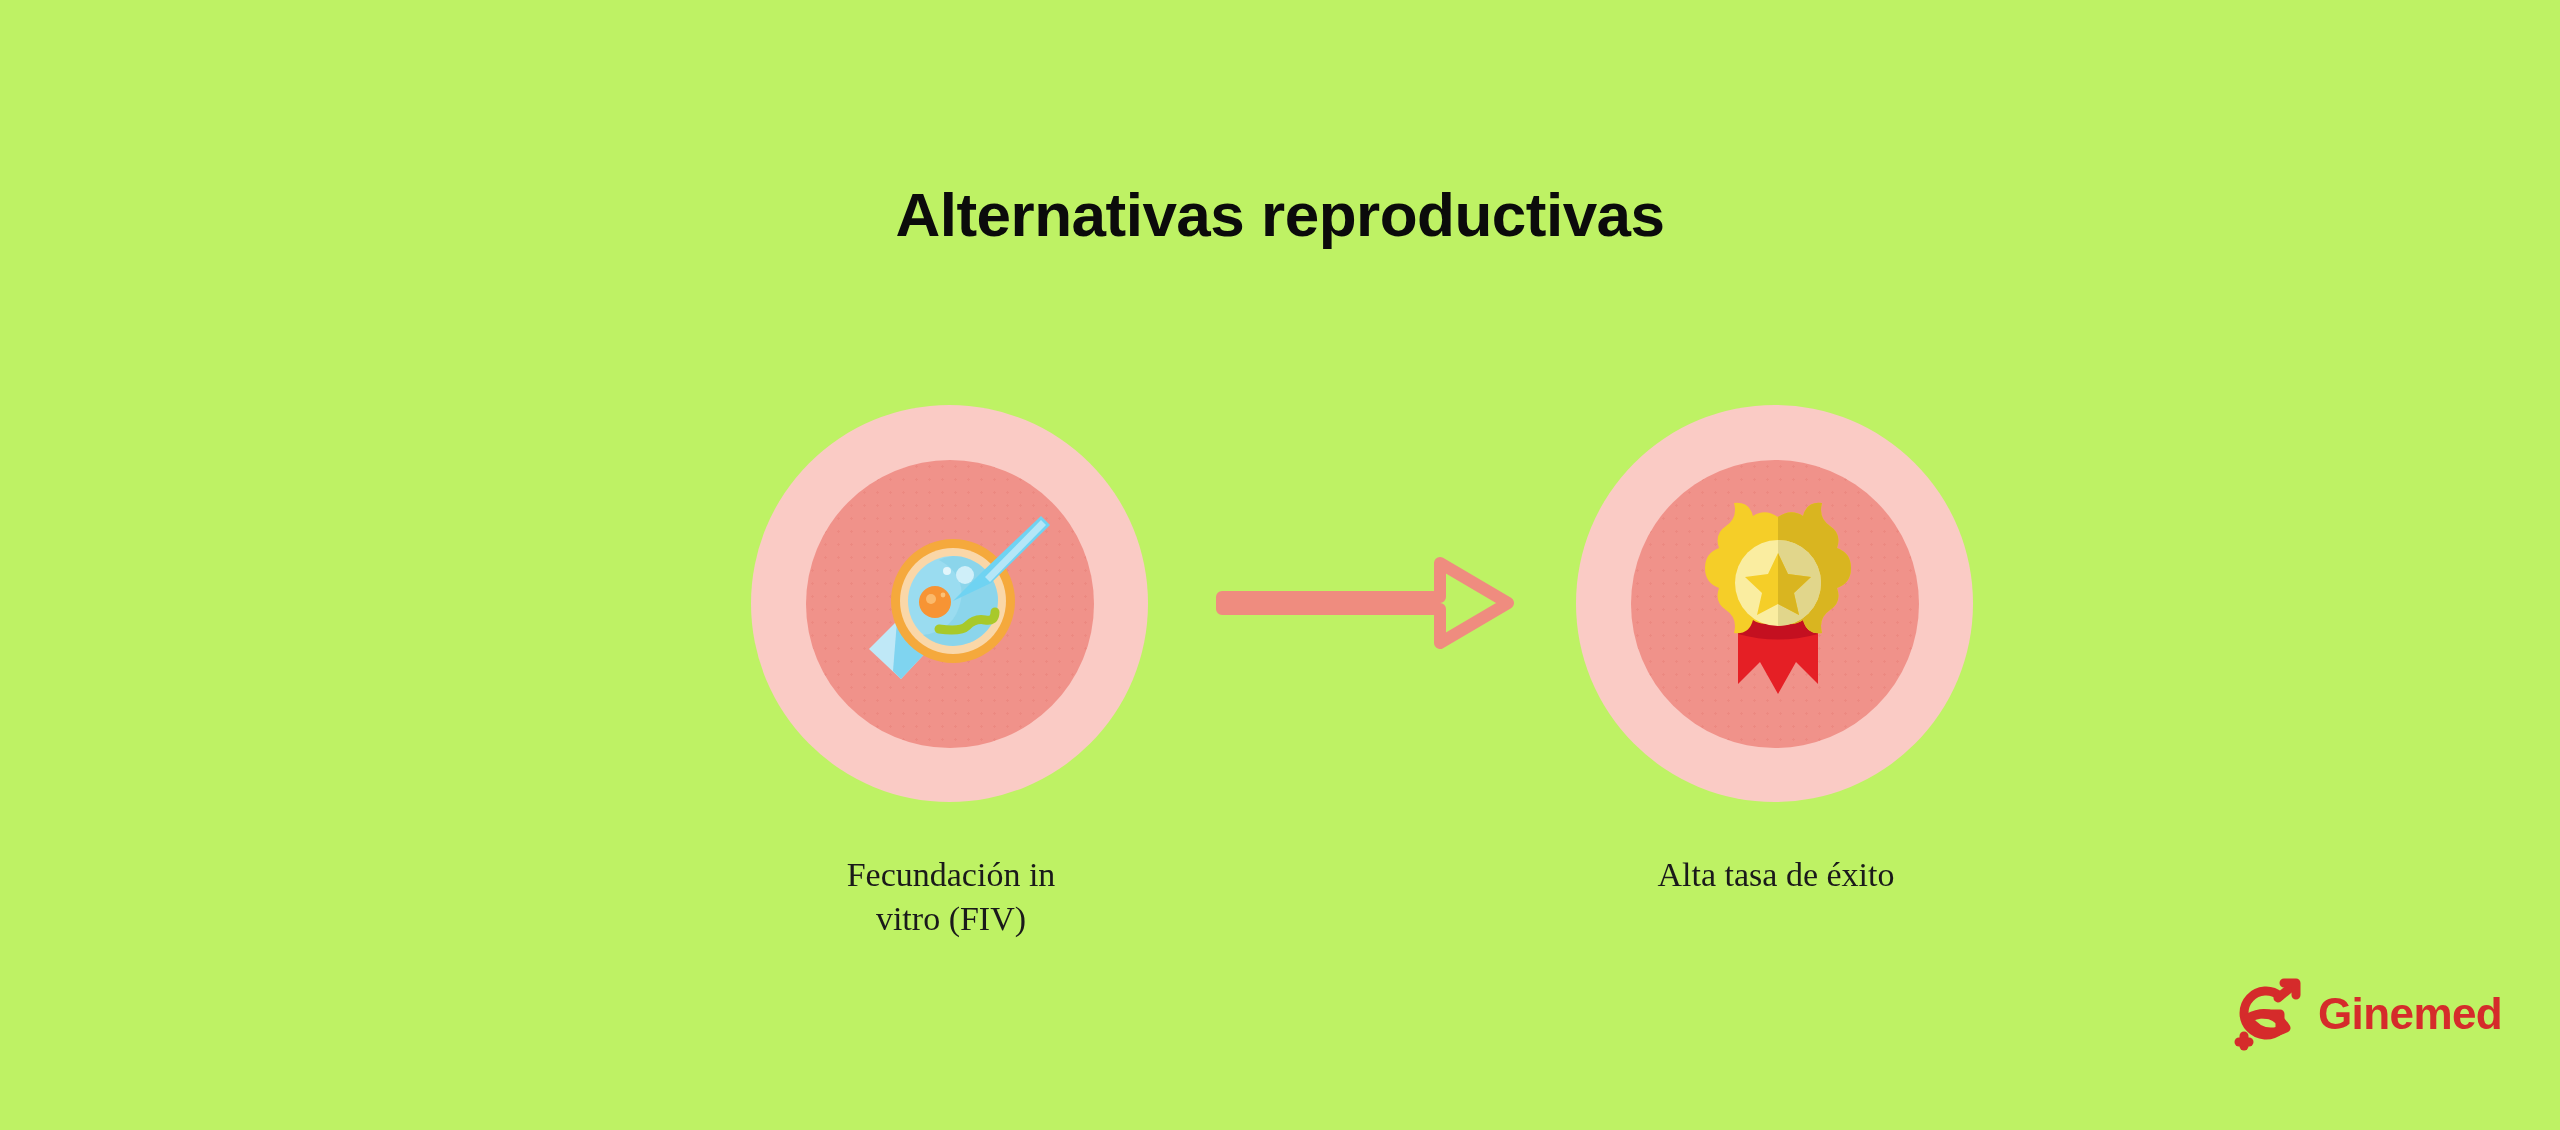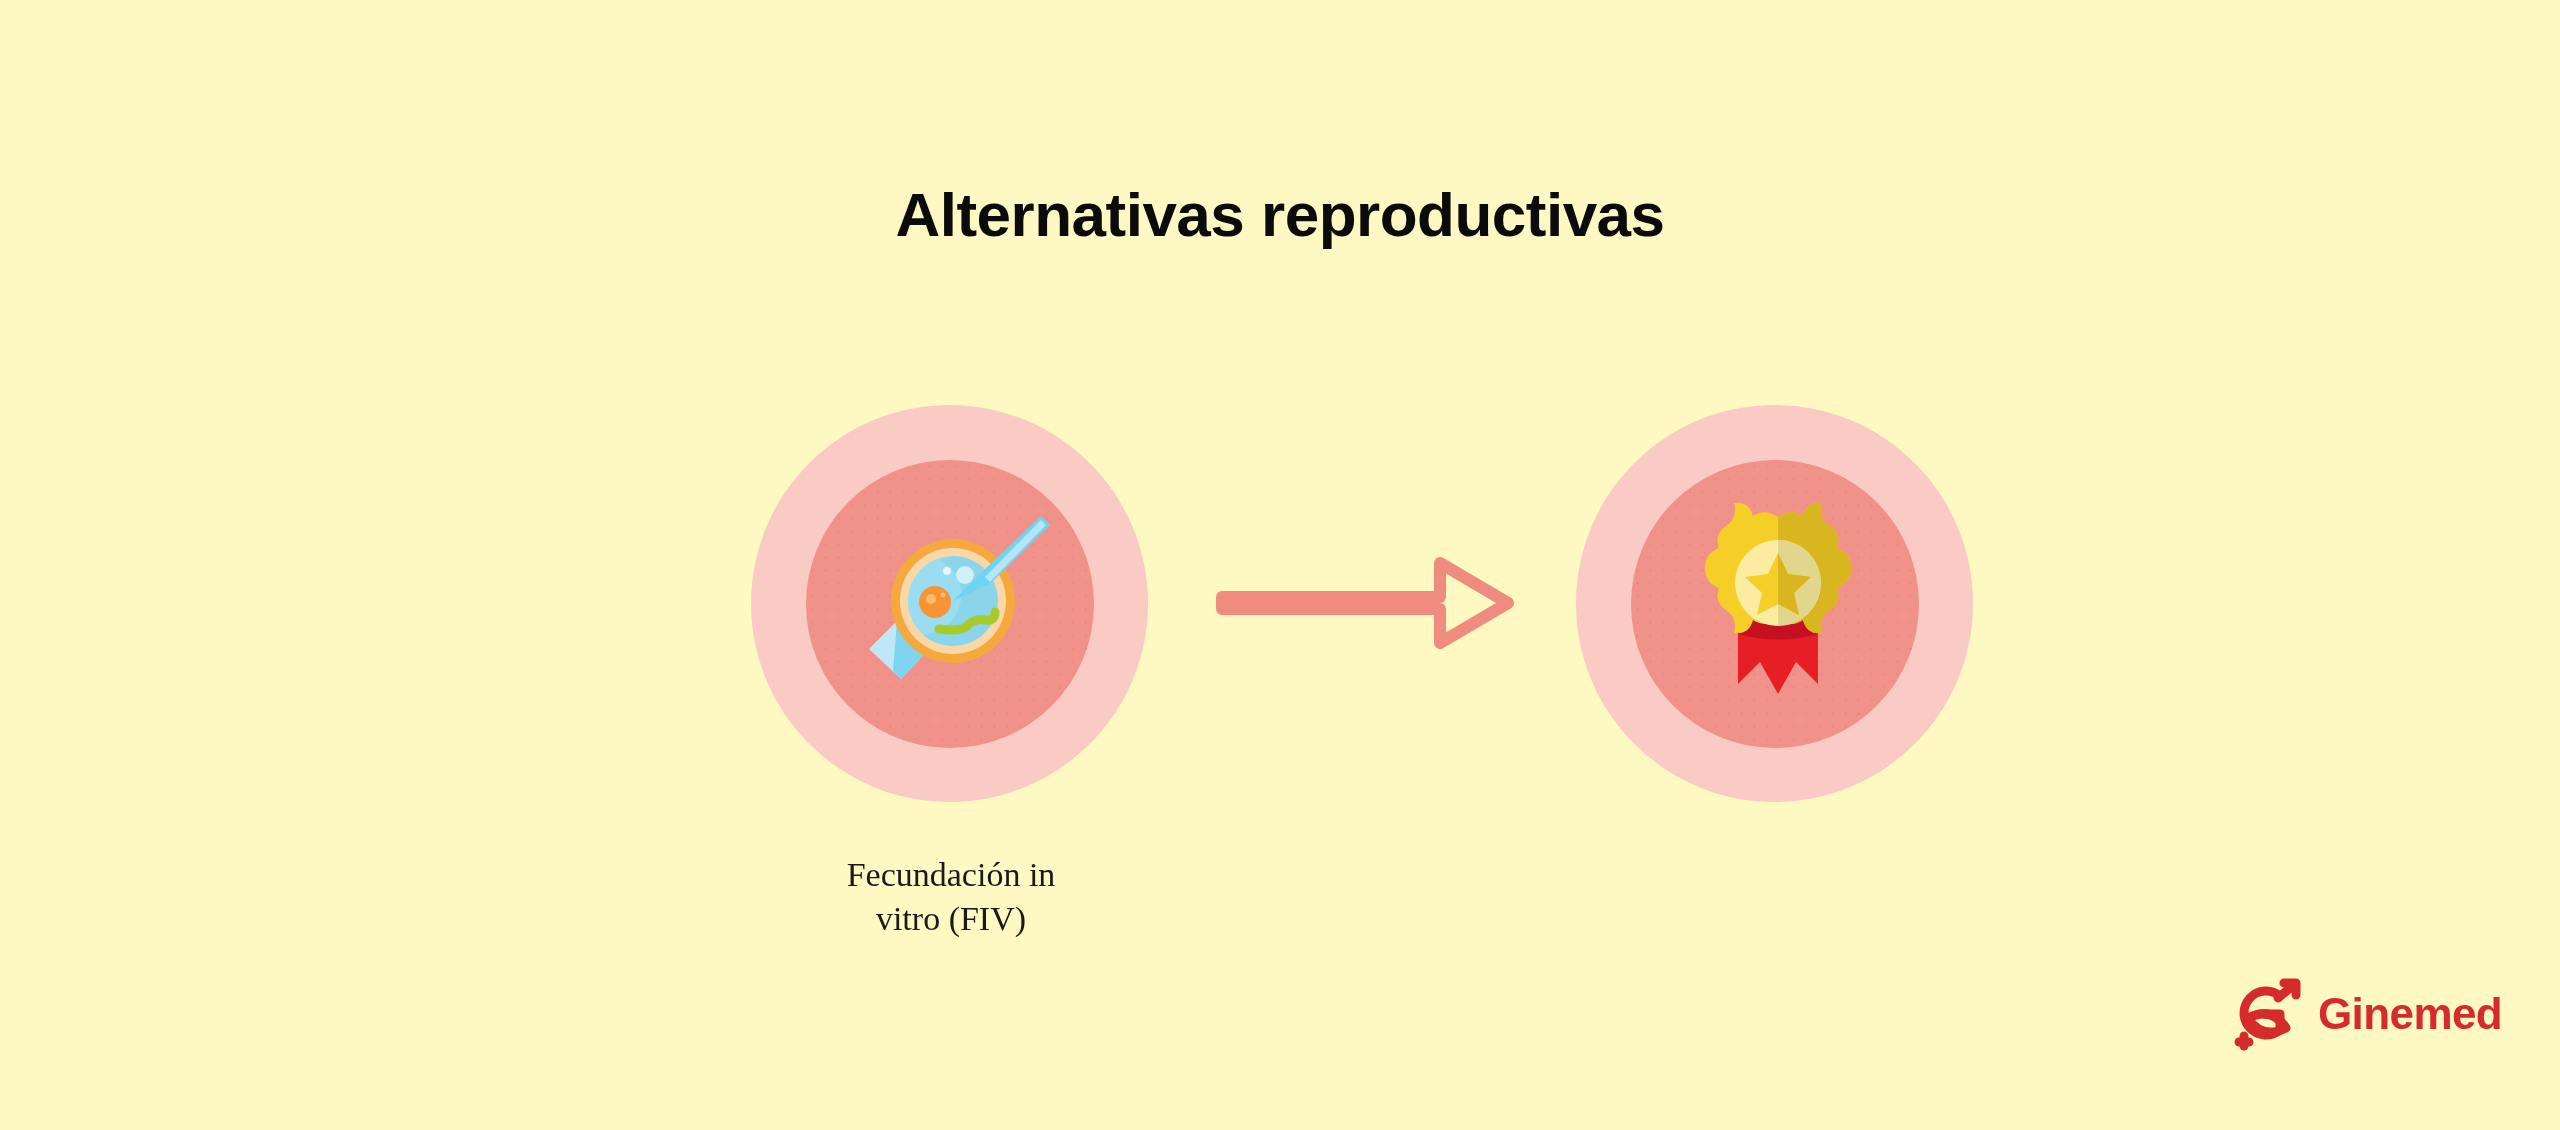--- a/index.html
+++ b/index.html
@@ -12,21 +12,21 @@
     height: 1130px;
     background: #FDEEEC;
     font-family: "Liberation Sans", sans-serif;
     overflow: hidden;
     position: relative;
   }
 
   .slide {
     position: absolute;
     inset: 0;
-    background: #fef9c3;
+    background: #bef264;
   }
 
   
   .title {
     position: absolute;
     top: 182px;
     left: 0;
     width: 2560px;
     text-align: center;
     font-size: 62px;
@@ -213,20 +213,23 @@
               <circle cx="0" cy="0" r="43" fill="#FAEDA0"></circle>
               <path d="M0 -43 a43 43 0 0 1 0 86 Z" fill="#D8CE84" opacity=".75"></path>
 
               <path d="M0 -30 L10 -9 L33 -6 L16 10 L21 32 L0 21 L-21 32 L-16 10 L-33 -6 L-10 -9 Z" fill="#F5CE28"></path>
               <path d="M0 -30 L10 -9 L33 -6 L16 10 L21 32 L0 21 Z" fill="#D9B520"></path>
             </g>
           </svg>
 
         </div>
       </div>
+      <div class="step-label">
+        <span>Alta tasa de éxito</span>
+      </div>
     </div>
 
   </div>
 
   <svg class="arrow" viewBox="0 0 300 100">
     <path d="M6 44 L224 44 L224 10 L292 50 L224 90 L224 56 L6 56 Z" fill="none" stroke="#EF8C7F" stroke-width="12" stroke-linejoin="round" stroke-linecap="round"></path>
   </svg>
 
   <div class="logo">
     <svg class="logo-mark" viewBox="0 0 74 80">

